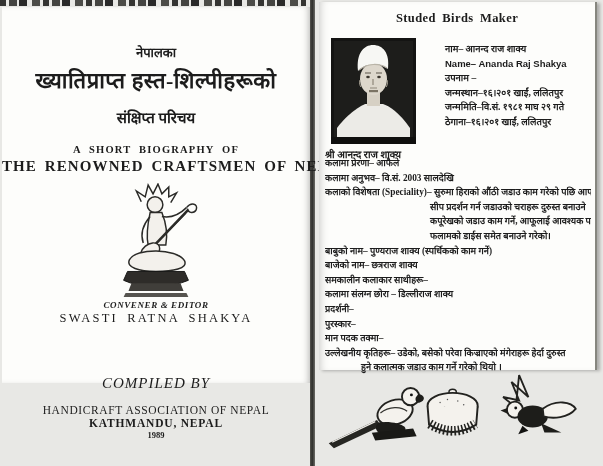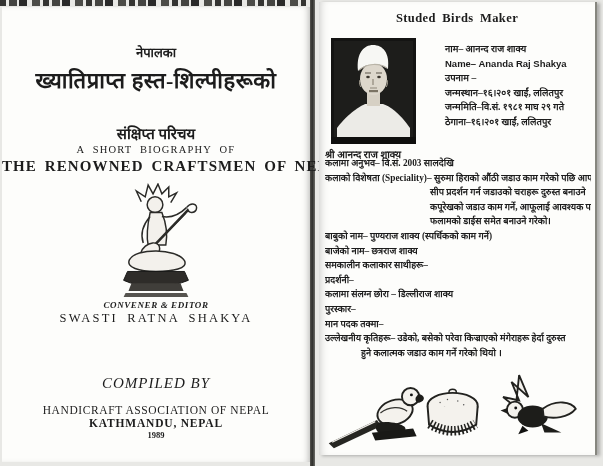--- a/index.html
+++ b/index.html
@@ -2,39 +2,39 @@
 <html><head>
 <meta charset="utf-8">
 <style>
   html,body { margin:0; padding:0; background:#a9a9a6; }
   .canvas {
     position:relative; width:603px; height:466px; background:#e8e8e5;
     overflow:hidden; font-family:"Liberation Serif","DejaVu Serif",serif;
     color:#1c1c1c;
   }
   .page { position:absolute; background:#fdfdfb; }
-  .page-left  { left:2px;  top:7px; width:308px; height:455px;
+  .page-left  { left:2px;  top:7px; width:308px; height:376px;
                 box-shadow: inset -5px 0 7px -4px rgba(0,0,0,.3); }
-  .page-right { left:319px; top:2px; width:276px; height:453px;
+  .page-right { left:319px; top:2px; width:276px; height:368px;
                 border-right:2px solid #86867f;
                 box-shadow: inset 7px 0 9px -6px rgba(0,0,0,.22), 3px 1px 3px rgba(0,0,0,.25); }
   .gutter { position:absolute; left:310px; top:0; width:5px; height:466px;
             background:linear-gradient(90deg,#55544f,#2e2e2b 45%,#6b6b66); }
   .cut-strip { position:absolute; left:0; top:0; width:306px; height:6px; opacity:.9;
     background:repeating-linear-gradient(90deg,#20201e 0 6px,#e8e8e5 6px 9px,#32322f 9px 17px,#e8e8e5 17px 19px,#141414 19px 27px,#e8e8e5 27px 32px,#3a3a36 32px 40px,#e8e8e5 40px 43px); }
 
   .abs { position:absolute; }
   .c { left:0; right:0; text-align:center; }
   .nowrap { white-space:nowrap; }
 
   
   .np-kicker   { top:36px; font-size:13px; font-weight:bold; }
   .np-title    { top:57px; font-size:22px; font-weight:bold; letter-spacing:.5px;text-align:center; }
-  .np-subtitle { top:100px; font-size:15px; font-weight:bold;margin-top:16px; }
-  .en-kicker   { top:137px; font-size:10.5px; font-weight:normal; letter-spacing:1.2px; word-spacing:4px; }
+  .np-subtitle { top:100px; font-size:15px; font-weight:bold; }
+  .en-kicker   { top:137px; font-size:10.5px; font-weight:bold; letter-spacing:1.2px; word-spacing:4px; }
   .en-title    { top:151px; font-size:15px; font-weight:bold; letter-spacing:1.1px; word-spacing:3px; }
   .deity       { top:176px; left:100px; }
   .conv-label  { top:293px; font-size:9px; font-weight:bold; font-style:italic; letter-spacing:.6px; }
   .conv-name   { top:304px; font-size:12.5px; letter-spacing:2.2px; word-spacing:4px; }
   .compiled    { top:368px; font-size:15px; letter-spacing:1px;font-style:italic; }
   .pub1        { top:397px; font-size:11.5px; letter-spacing:.6px; }
   .pub2        { top:410px; font-size:11.5px; letter-spacing:.8px;font-weight:bold; }
   .pub-year    { top:423px; font-size:8.5px; font-weight:bold; }
 
   
@@ -122,30 +122,31 @@
     <div class="abs info-col">
       <div class="nowrap">नाम– आनन्द राज शाक्य</div>
       <div class="nowrap latin">Name– Ananda Raj Shakya</div>
       <div class="nowrap">उपनाम –</div>
       <div class="nowrap">जन्मस्थान–१६।२०१ खाईं, ललितपुर</div>
       <div class="nowrap">जन्ममिति–वि.सं. १९८१ माघ २९ गते</div>
       <div class="nowrap">ठेगाना–१६।२०१ खाईं, ललितपुर</div>
     </div>
 
     <div class="abs body-col">
+      <div>कलामा प्रेरणा– आफैले</div>
       <div>कलामा अनुभव– वि.सं. 2003 सालदेखि</div>
       <div>कलाको विशेषता (Speciality)– सुरुमा हिराको औंठी जडाउ काम गरेको पछि आफ्नो</div>
       <div class="ind1">सीप प्रदर्शन गर्न जडाउको चराहरू दुरुस्त बनाउने</div>
       <div class="ind1">कपूरेखको जडाउ काम गर्ने, आफूलाई आवश्यक पर्ने</div>
       <div class="ind1">फलामको डाईस समेत बनाउने गरेको।</div>
       <div>बाबुको नाम– पुण्यराज शाक्य (स्पर्धिकको काम गर्ने)</div>
       <div>बाजेको नाम– छत्रराज शाक्य</div>
       <div>समकालीन कलाकार साथीहरू–</div>
+      <div>कलामा संलग्न छोरा – डिल्लीराज शाक्य</div>
       <div>प्रदर्शनी–</div>
-      <div>कलामा संलग्न छोरा – डिल्लीराज शाक्य</div>
       <div>पुरस्कार–</div>
       <div>मान पदक तक्मा–</div>
       <div>उल्लेखनीय कृतिहरू– उडेको, बसेको परेवा किज्राएको मंगेराहरू हेर्दा दुरुस्त</div>
       <div class="ind2">हुने कलात्मक जडाउ काम गर्ने गरेको थियो ।</div>
     </div>
 
     <div class="illo illo-bird1">
       <svg width="112" height="80" viewBox="0 0 130 90">
         <path d="M2,80 L58,53 L63,60 L8,86 Z" fill="#262622"></path>
         <path d="M6,79 L56,55" stroke="#f0eee9" stroke-width="1.4" fill="none"></path>

